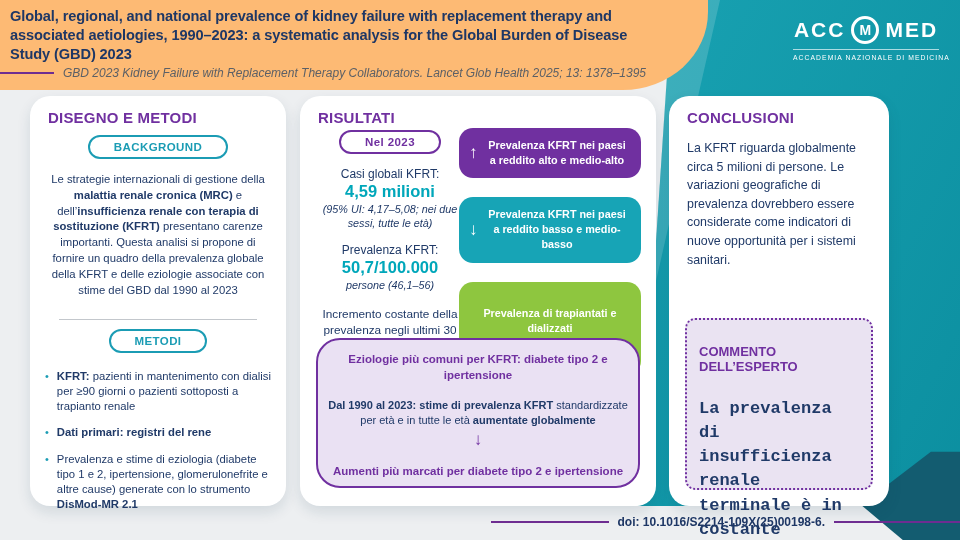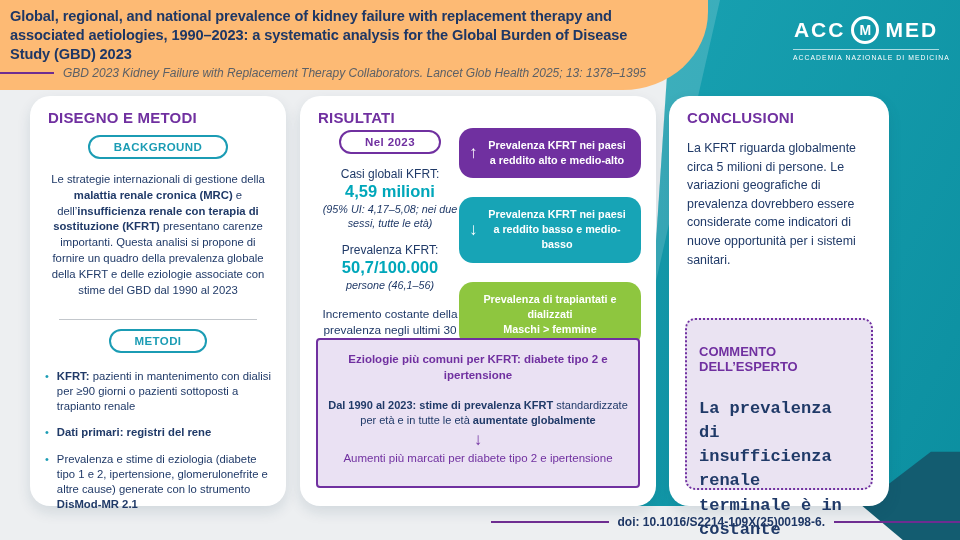--- a/index.html
+++ b/index.html
@@ -62,28 +62,28 @@
   .stat-value { color:#00a7ba; font-weight:bold; font-size:16.5px; margin-top:1px; }
   .stat-note  { color:#203a68; font-style:italic; font-size:10.8px; line-height:1.3; margin-top:1px; }
   .m-extra { color:#203a68; font-size:11.8px; line-height:1.35; margin-top:15px; }
   .m-right { position:absolute; right:15px; top:32px; width:182px; display:flex; flex-direction:column; gap:19px; }
   .rbox { position:relative; color:#fff; font-weight:bold; font-size:10.8px; line-height:1.4;
     text-align:center; border-radius:14px; padding:10px 12px 10px 26px; }
   .rbox .arrow { position:absolute; left:10px; top:50%; transform:translateY(-50%);
     font-size:17px; font-weight:bold; }
   .rbox-purple { background:#7030a0; }
   .rbox-teal   { background:#17a4b6; }
-  .rbox-green  { background:#8ec63f; padding:10px 12px; }
+  .rbox-green  { background:#8ec63f; padding:24px 12px; }
   .bottom-box { position:absolute; left:16px; right:16px; top:242px; bottom:18px;
-    background:#eae1f3; border:2px solid #7030a0; border-radius:4px;
+    background:#eae1f3; border:2px solid #7030a0; border-radius:24px;
     padding:12px 4px; text-align:center; }
   .bb1 { color:#7030a0; font-weight:bold; font-size:11.5px; line-height:1.35; }
   .bb2 { color:#203a68; font-size:11px; line-height:1.35; margin-top:15px; }
   .bb-arrow { color:#7030a0; font-size:17px; font-weight:bold; line-height:1.1; margin-top:3px; }
-  .bb3 { color:#7030a0; font-weight:normal; font-size:11.5px; margin-top:3px; }
+  .bb3 { color:#7030a0; font-weight:bold; font-size:11.5px; margin-top:16px; }
 
   
   .rc-par { margin:13px 18px 0; color:#203a68; font-size:12.4px; line-height:1.5; }
   .expert { position:absolute; left:16px; right:16px; top:222px; bottom:16px;
     border:2px dotted #7030a0; border-radius:10px; background:#eae3f2; padding:24px 12px; }
   .expert-title { color:#7030a0; font-weight:bold; font-size:13px; }
   .expert-text { color:#203a68; font-weight:bold; font-size:17px; line-height:1.42; margin-top:23px;font-family:Liberation Mono, monospace; }
 
   
   .footer { position:absolute; right:0; top:515px; display:flex; align-items:center; z-index:4; }

